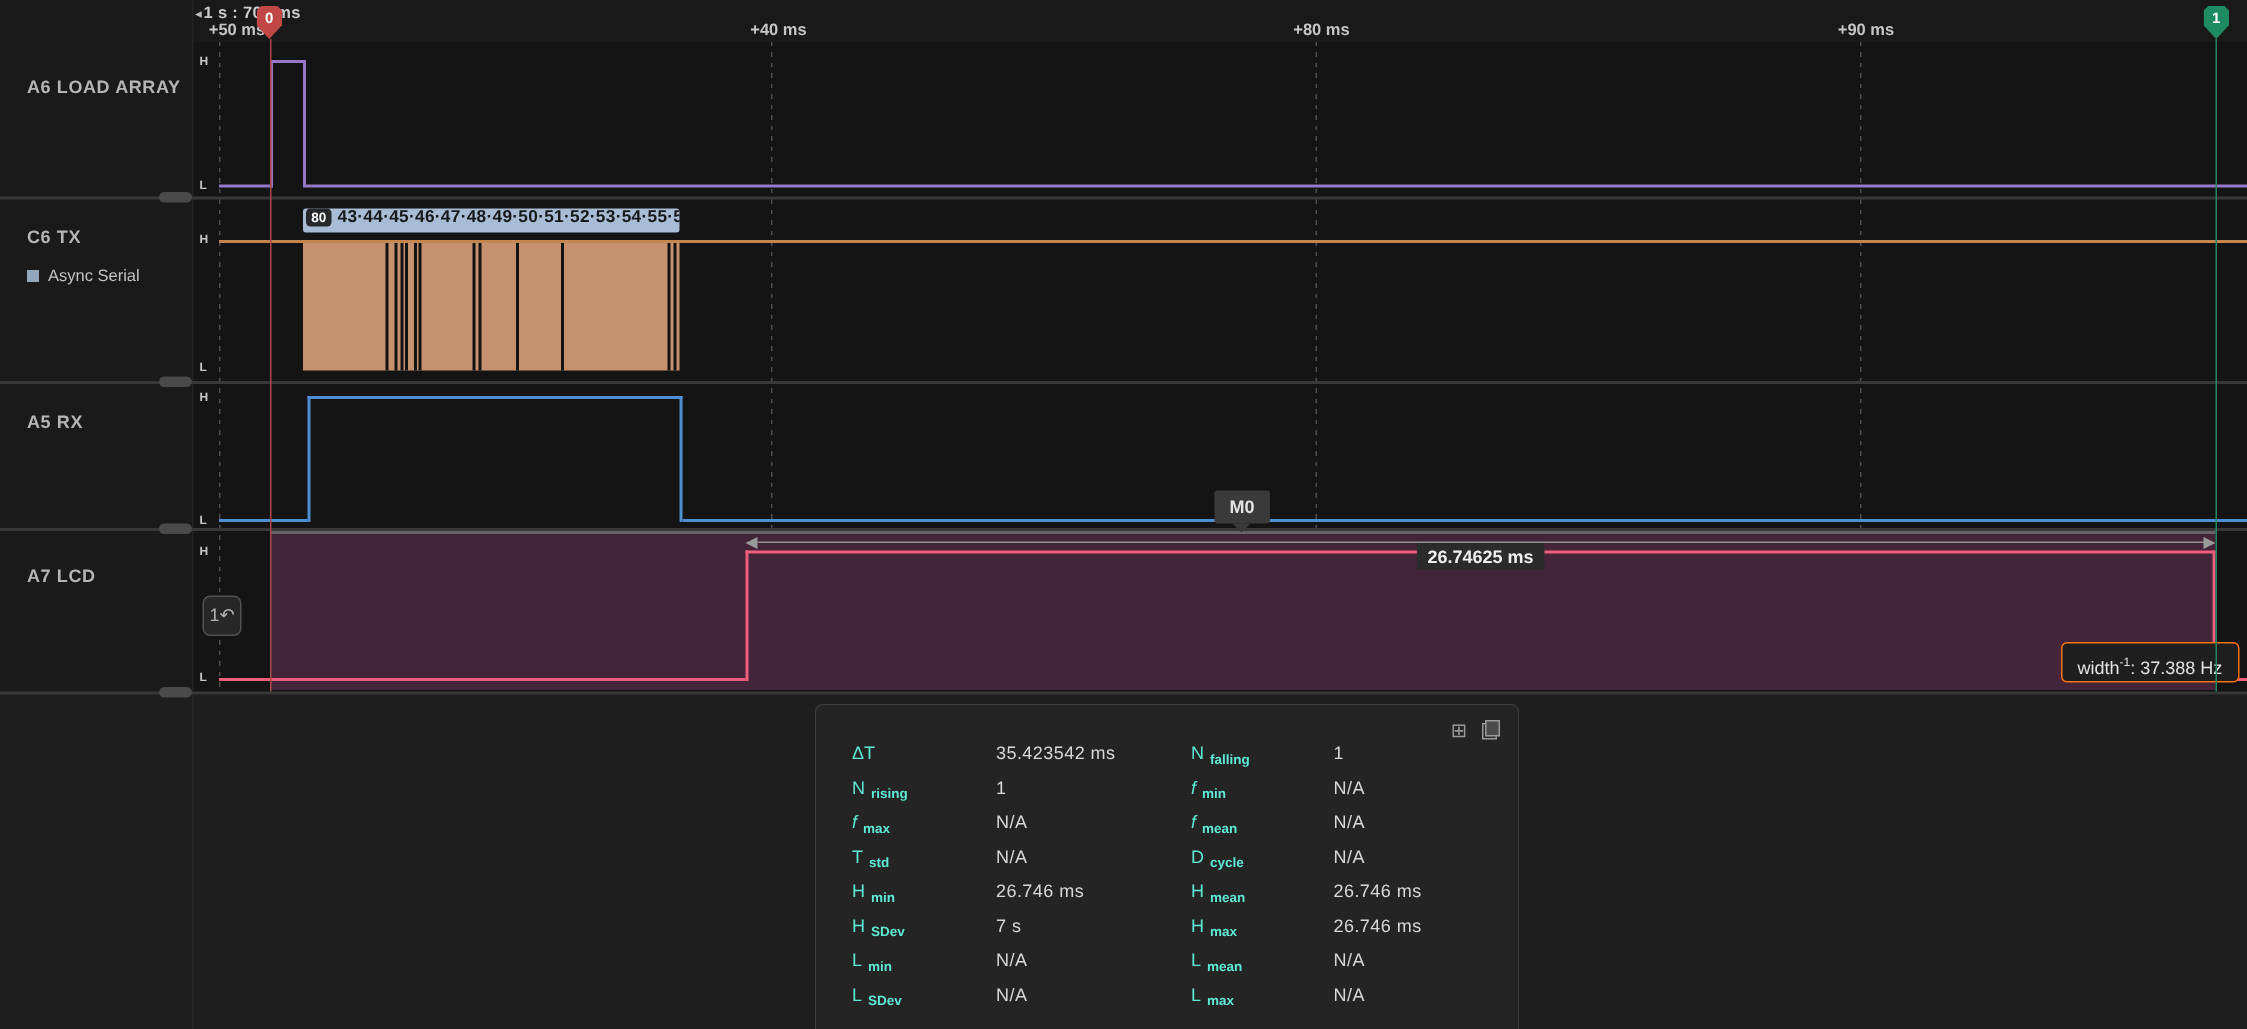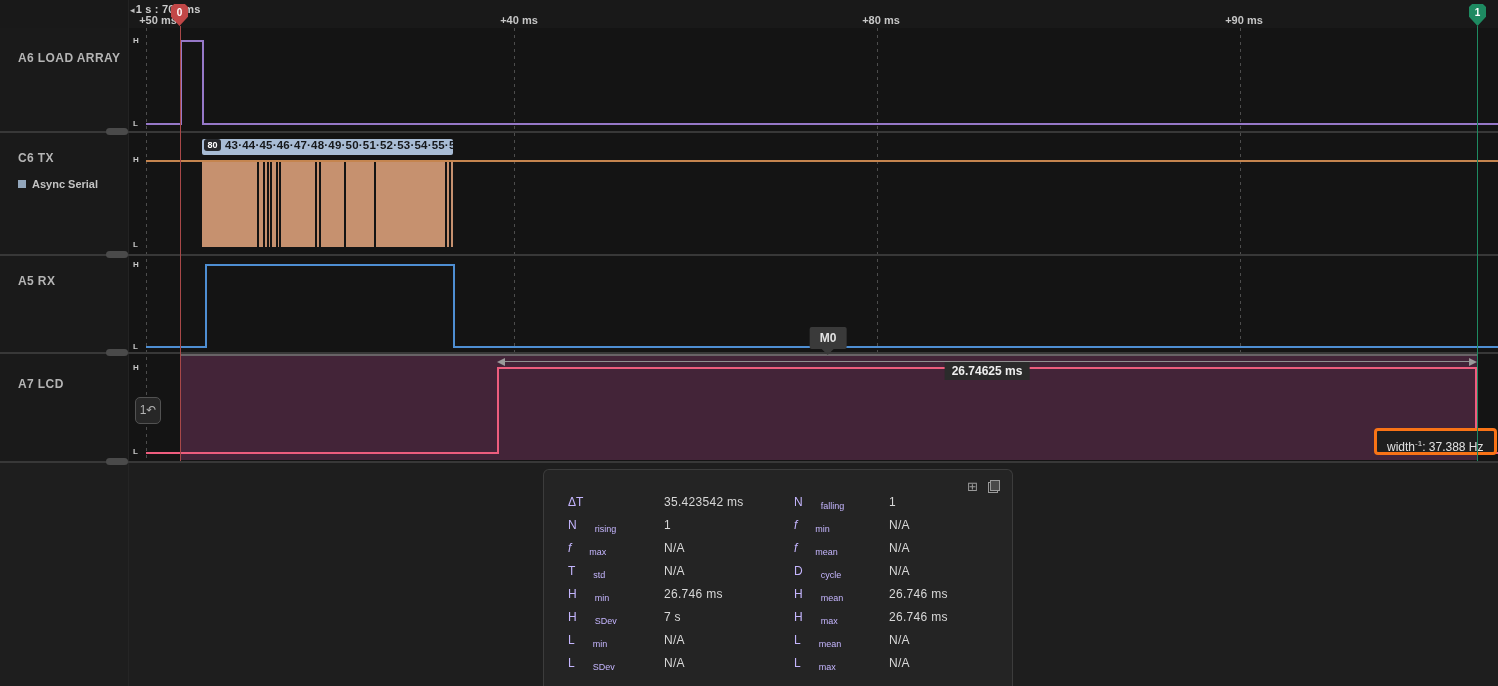--- a/index.html
+++ b/index.html
@@ -30,21 +30,21 @@
 
   
   .rowsep { left:0; width:1498px; height:2px; background:#383838; }
   .handle { left:106px; width:22px; height:7px; background:#4a4a4a; border-radius:4px; }
 
   
   .chan-name { left:18px; color:#b5b5b5; font-size:12px; font-weight:bold; letter-spacing:.4px; }
   .hl { left:133px; color:#c8c8c8; font-size:8px; font-weight:bold; }
   .analyzer-row { left:18px; display:flex; align-items:center; gap:6px; }
   .analyzer-sq { width:8px; height:8px; background:#93a7bc; }
-  .analyzer-txt { color:#c3c3c3; font-size:11px;font-weight:bold; }
+  .analyzer-txt { color:#c3c3c3; font-size:11px; }
 
   
   .wl { position:absolute; }          
   .c-a6 { background:#9678c8; }
   .c-c6 { background:#c5854f; }
   .c-a5 { background:#4e8ed2; }
   .c-a7 { background:#ee5d7e; }
 
   
   .burst { left:202px; top:162px; width:251px; height:85px; background:#c6916f; }
@@ -66,21 +66,21 @@
            border-top:4px solid transparent; border-bottom:4px solid transparent; border-left:8px solid #9a9a9a; }
   .span-label { left:987px; top:362px; transform:translateX(-50%); background:#2b2b2b;
                 color:#efefef; font-size:12px; font-weight:bold; padding:2px 7px; white-space:nowrap; }
   .m0-flag { left:828px; top:327px; transform:translateX(-50%); background:#3a3a3a; border-radius:2px;
              color:#e3e3e3; font-size:12px; font-weight:bold; padding:4px 10px; }
   .m0-flag::after { content:""; position:absolute; left:50%; bottom:-6px; transform:translateX(-50%);
              border-left:6px solid transparent; border-right:6px solid transparent; border-top:6px solid #3a3a3a; }
   .jump-btn { left:135px; top:397px; width:26px; height:27px; background:#272727;
               border:1px solid #525252; border-radius:5px; color:#b3b3b3; font-size:12px;
               text-align:center; line-height:25px; cursor:pointer; }
-  .width-tip { left:1374px; top:428px; height:27px; background:#1f1f1f; border:3px solid #f97316;
+  .width-tip { left:1374px; top:428px; height:27px; background:#1f1f1f; border:1px solid #f97316;
                border-radius:4px; color:#e2e2e2; font-size:12px; padding:0 10px; line-height:25px; white-space:nowrap; }
   .width-tip sup { font-size:8px; }
 
   
   .mline { top:26px; width:1px; height:435px; }
   .mline.red   { left:180px; background:#a84848; }
   .mline.green { left:1477px; background:#1e8a61; }
   .pin { top:4px; width:17px; height:22px; color:#fff; font-size:10px; font-weight:bold;
          text-align:center; padding-top:3px; cursor:pointer;
          clip-path:polygon(18% 0%, 82% 0%, 100% 14%, 100% 58%, 50% 100%, 0% 58%, 0% 14%); }
@@ -90,25 +90,25 @@
   
   .panel { left:543px; top:469px; width:470px; height:217px; background:#242424;
            border:1px solid #3c3c3c; border-bottom:none; border-radius:6px 6px 0 0; }
   .panel-icons { position:absolute; right:12px; top:10px; display:flex; gap:10px; align-items:center; }
   .icon-grid { color:#9a9a9a; font-size:13px; line-height:13px; cursor:pointer; }
   .icon-copy { width:12px; height:13px; position:relative; cursor:pointer; }
   .icon-copy::before { content:""; position:absolute; left:0; bottom:0; width:8px; height:9px; border:1px solid #9a9a9a; }
   .icon-copy::after  { content:""; position:absolute; right:0; top:0; width:8px; height:9px; border:1px solid #9a9a9a; background:#4a4a4a; }
   .rows { position:absolute; left:0; top:25px; width:100%; }
   .mrow { position:relative; height:23px; }
-  .mrow .lbl  { position:absolute; color:#c4b5fd; font-size:12px;text-align:right; }
+  .mrow .lbl  { position:absolute; color:#5eead4; font-size:12px;text-align:right; }
   .mrow .val  { position:absolute; color:#d8d8d8; font-size:12px; letter-spacing:.3px;text-align:right; }
   .mrow .l1 { left:24px; }  .mrow .v1 { left:120px; }
   .mrow .l2 { left:250px; } .mrow .v2 { left:345px; }
-  .lbl .sub { font-size:9px; vertical-align:-3px; margin-left:18px; }
+  .lbl .sub { font-size:9px; vertical-align:-3px; margin-left:4px;font-weight:bold; }
   .lbl .it  { font-style:italic; }
 </style>
 </head>
 <body>
 
 <div class="app">
 
   <div class="abs header-strip"></div>
   <div class="abs label-col"></div>
   <div class="abs plot-area"></div>

